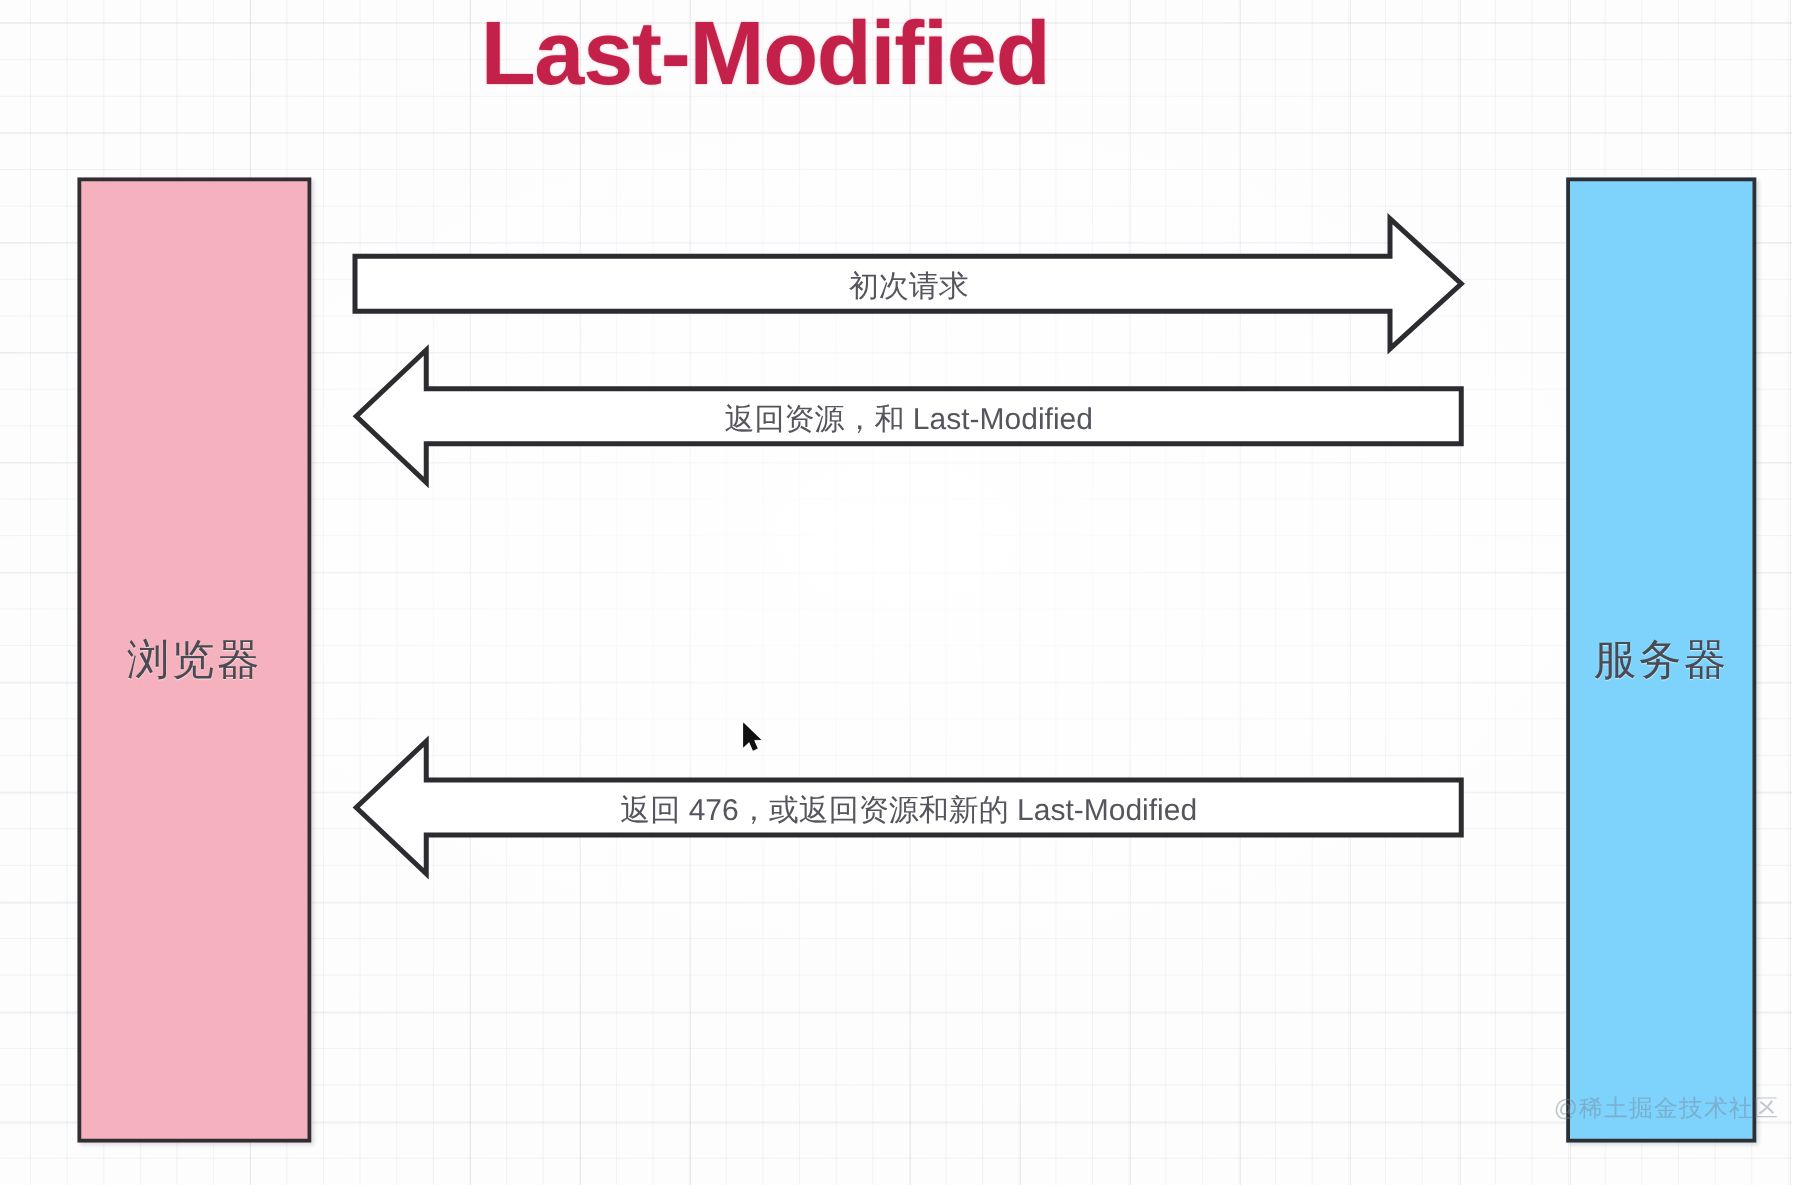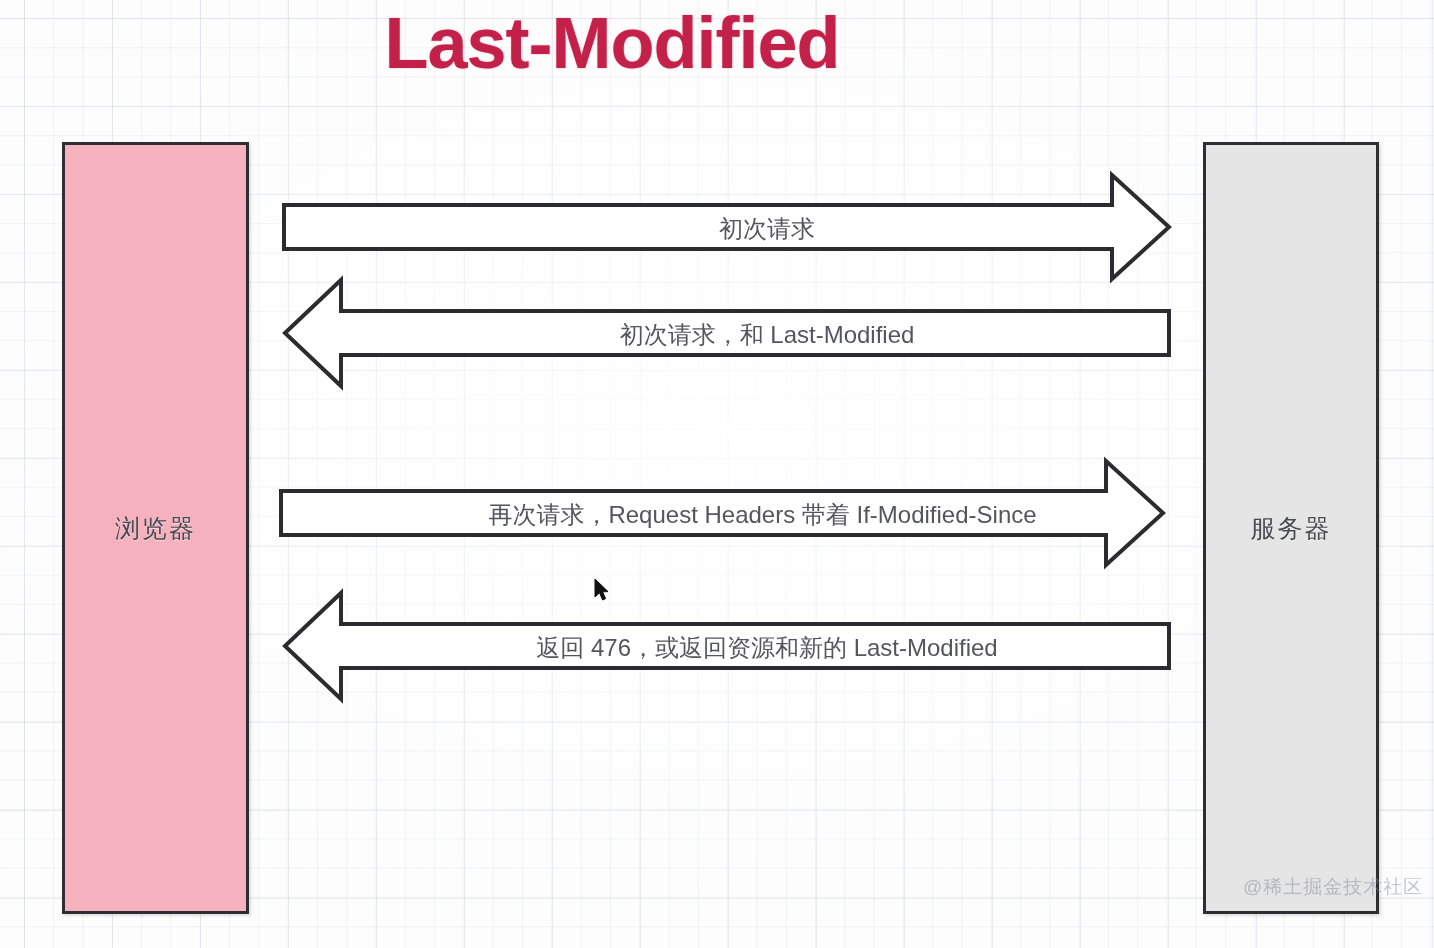--- a/index.html
+++ b/index.html
@@ -63,58 +63,57 @@
   .endbox {
     position: absolute;
     box-sizing: border-box;
     border: 3px solid #2e2e33;
     display: flex;
     align-items: center;
     justify-content: center;
     box-shadow: 2px 2px 3px rgba(0,0,0,0.13);
   }
   .endbox .boxlabel {
-    font-size: 25px;
+    font-size: 34px;
     color: #4a4a52;
     letter-spacing: 2px;
     text-shadow: 0 1px 1px rgba(255,255,255,0.6);
   }
   #browser-box {
     left: 62px;
     top: 142px;
     width: 187px;
     height: 772px;
     background: #f5b2be;
   }
   #server-box {
-    left: 1203px;
+    left: 1253px;
     top: 142px;
-    width: 176px;
+    width: 152px;
     height: 772px;
-    background: #e5e5e5;
+    background: #7dd3fc;
   }
   
   .arrow-row {
     position: absolute;
   }
   .arrow-row svg {
     display: block;
     overflow: visible;
   }
   .arrow-label {
     position: absolute;
     left: 0;
     width: 100%;
     text-align: center;
     font-size: 24px;
     color: #55555d;
     white-space: nowrap;
     pointer-events: none;
     text-shadow: 0 1px 0 rgba(255,255,255,0.75);
-    padding-left: 40px;
   }
   
   #cursor {
     position: absolute;
     left: 594px;
     top: 578px;
     width: 16px;
     height: 24px;
   }
   
@@ -150,29 +149,23 @@
     <svg width="888" height="110" viewBox="0 0 888 110">
       <polygon points="1,33 829,33 829,3 886,55 829,107 829,77 1,77" fill="#ffffff" stroke="#2b2b30" stroke-width="4" stroke-linejoin="miter"></polygon>
     </svg>
     <div class="arrow-label" style="top:41px;">初次请求</div>
   </div>
 
   <div class="arrow-row" style="left:283px; top:277px; width:888px; height:112px;">
     <svg width="888" height="112" viewBox="0 0 888 112">
       <polygon points="886,34 58,34 58,3 2,56 58,109 58,78 886,78" fill="#ffffff" stroke="#2b2b30" stroke-width="4" stroke-linejoin="miter"></polygon>
     </svg>
-    <div class="arrow-label" style="top:42px;">初次请求，和 Last-Modified</div>
+    <div class="arrow-label" style="top:42px;">返回资源，和 Last-Modified</div>
   </div>
 
-  <div class="arrow-row" style="left:280px; top:458px; width:885px; height:110px;">
-    <svg width="885" height="110" viewBox="0 0 885 110">
-      <polygon points="1,33 826,33 826,3 883,55 826,107 826,77 1,77" fill="#ffffff" stroke="#2b2b30" stroke-width="4" stroke-linejoin="miter"></polygon>
-    </svg>
-    <div class="arrow-label" style="top:41px;">再次请求，Request Headers 带着 If-Modified-Since</div>
-  </div>
 
   <div class="arrow-row" style="left:283px; top:590px; width:888px; height:112px;">
     <svg width="888" height="112" viewBox="0 0 888 112">
       <polygon points="886,34 58,34 58,3 2,56 58,109 58,78 886,78" fill="#ffffff" stroke="#2b2b30" stroke-width="4" stroke-linejoin="miter"></polygon>
     </svg>
     <div class="arrow-label" style="top:42px;">返回 476，或返回资源和新的 Last-Modified</div>
   </div>
 
   <svg id="cursor" viewBox="0 0 16 24">
     <polygon points="1,1 1,19 5.5,14.8 8.6,22 11.6,20.6 8.6,13.8 14,13.6" fill="#111111" stroke="#111111" stroke-width="1"></polygon>

